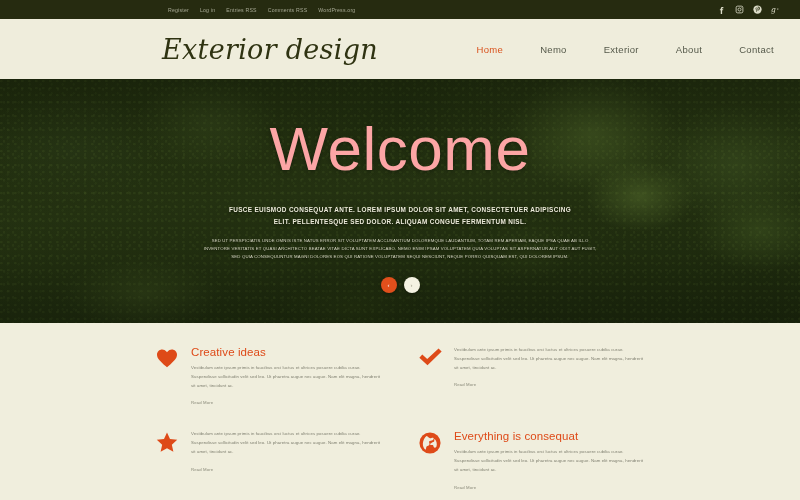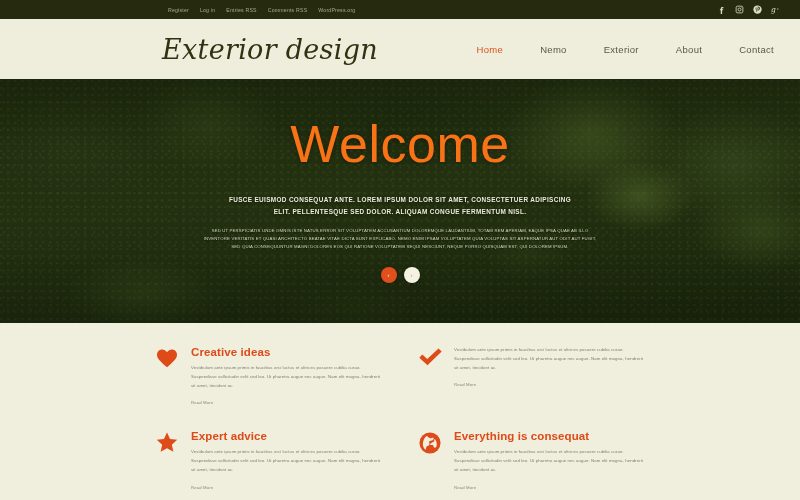--- a/index.html
+++ b/index.html
@@ -116,22 +116,22 @@
   }
   .hero-content {
     position: relative;
     height: 100%;
     display: flex;
     flex-direction: column;
     align-items: center;
     padding-top: 39px;
   }
   .hero-title {
-    font-size: 52px;
-    color: #f97316;
+    font-size: 62px;
+    color: #fca5a5;
     font-weight: 400;
     letter-spacing: .5px;
     line-height: 1;
     text-shadow: 0 1px 5px rgba(0,0,0,.35);
   }
   .hero-sub {
     margin-top: 24px;
     width: 352px;
     text-align: center;
     font-size: 6.4px;
@@ -189,21 +189,21 @@
     display: flex;
     justify-content: center;
     padding-top: 2px;
     color: #de4a18;
   }
   .feat-icon svg { display: block; }
   .feat-body { flex: 1; min-width: 0; }
   .feat-title {
     font-size: 11.5px;
     color: #de4a18;
-    font-weight: 700;
+    font-weight: 400;
     letter-spacing: .1px;
     margin-bottom: 6px;
   }
   .feat-text {
     font-size: 4.3px;
     color: #7d7d6e;
     line-height: 2.05;
     letter-spacing: .1px;
   }
   .read-more {
@@ -311,21 +311,20 @@
       </div>
     </div>
 
     <div class="feat">
       <div class="feat-icon">
         <svg width="22" height="21" viewBox="0 0 24 23" fill="currentColor">
             <path d="M12 0.5l3.3 7.3 7.9.8-5.9 5.3 1.7 7.8L12 17.7l-7 4 1.7-7.8L0.8 8.6l7.9-.8z"></path>
           </svg>
       </div>
       <div class="feat-body">
-        <div class="feat-title">Expert advice</div>
         <div class="feat-text">Vestibulum ante ipsum primis in faucibus orci luctus et ultrices posuere cubilia curae. Suspendisse sollicitudin velit sed leo. Ut pharetra augue nec augue. Nam elit magna, hendrerit sit amet, tincidunt ac.</div>
         <a href="#" class="read-more">Read More</a>
       </div>
     </div>
 
     <div class="feat">
       <div class="feat-icon">
         <svg width="22" height="22" viewBox="0 0 24 24">
             <circle cx="12" cy="12" r="11.5" fill="currentColor"></circle>
             <path d="M8.2 4.4c1.9.6 2.3 2.1 3.8 2.3 1.6.2 2.1-.9 3.4-.4 1.2.5.6 2-.6 2.6-1.3.7-2.9.2-3.6 1.3-.7 1.1.6 2 .2 3.3-.4 1.3-2.2 1.2-3.1 2.4-.8 1.1-.2 2.6-1.3 3.5-1.9-1.6-3-4.1-2.8-6.8.2-3.6 2.1-6.5 4-8.2zm8.9 3.2c2 1.9 2.8 5 2.1 7.8-.4 1.6-1.4 2.1-2.5 1.6-1.2-.5-.6-2.1-1.7-2.7-1-.6-2.1.5-2.7-.5-.5-.9.6-1.7 1.6-2.2 1.1-.6 2.3-.4 2.7-1.5.3-.9-.5-1.7.5-2.5z" fill="#f0eedd"></path>

